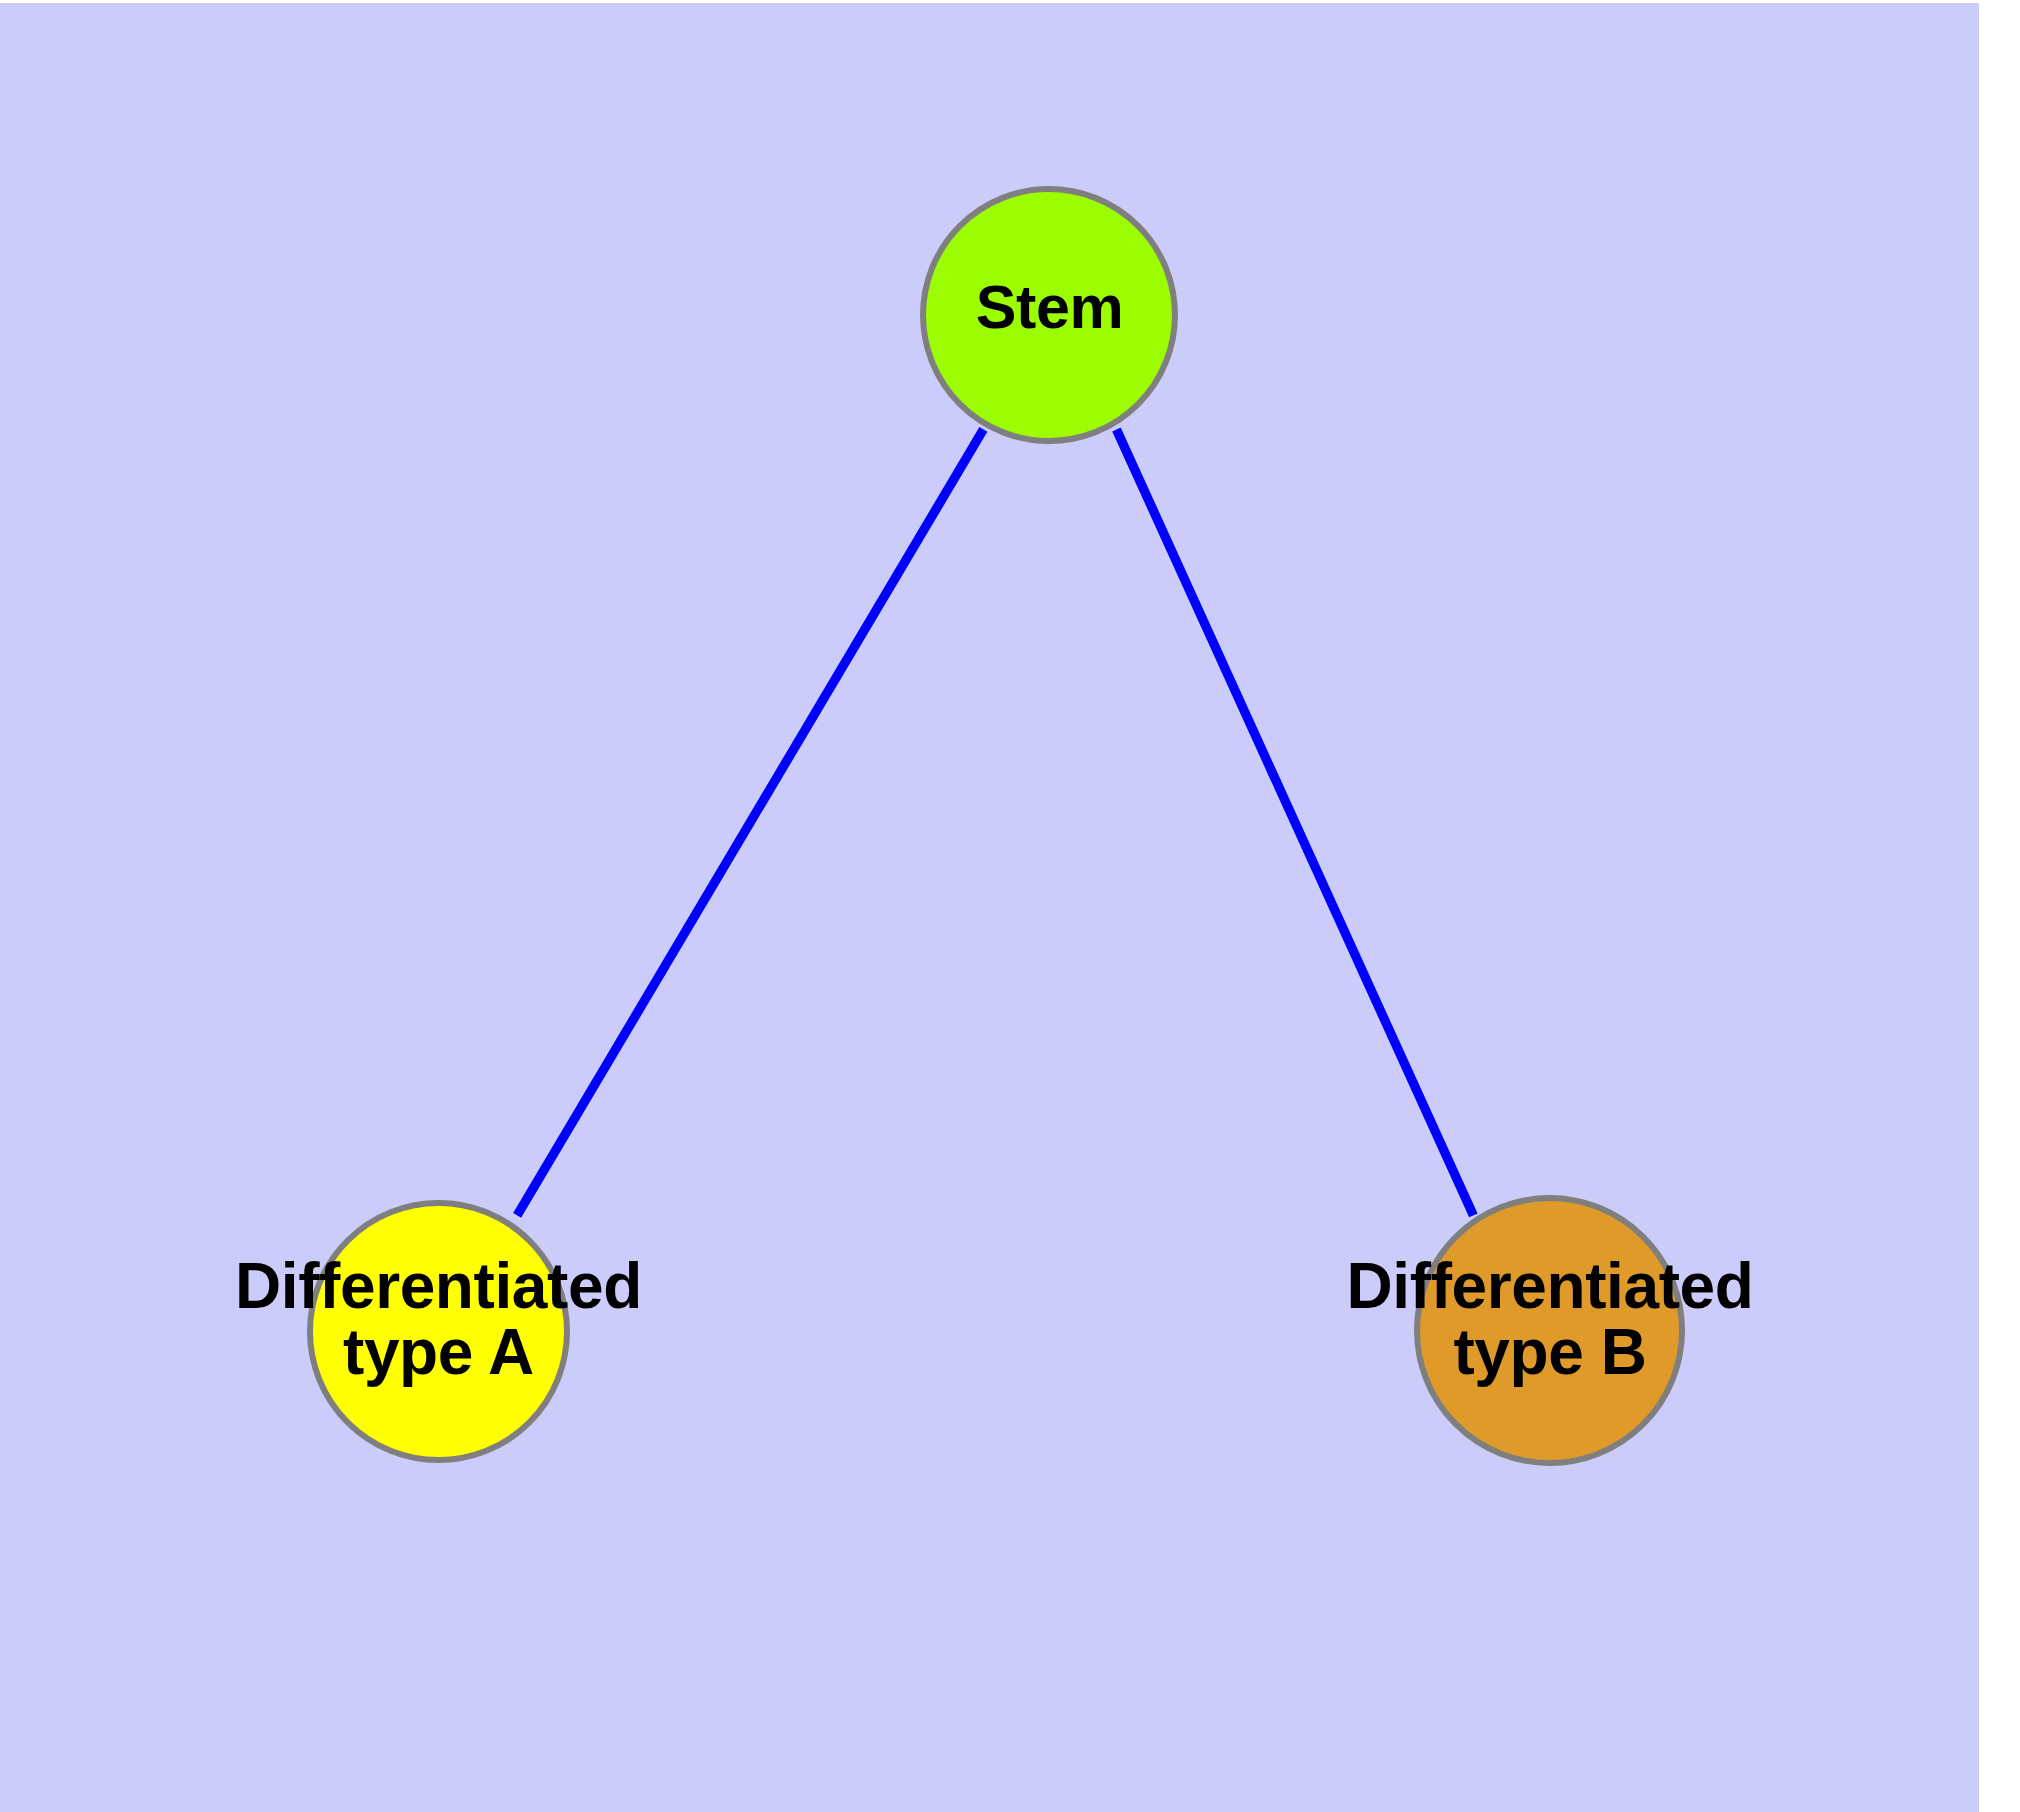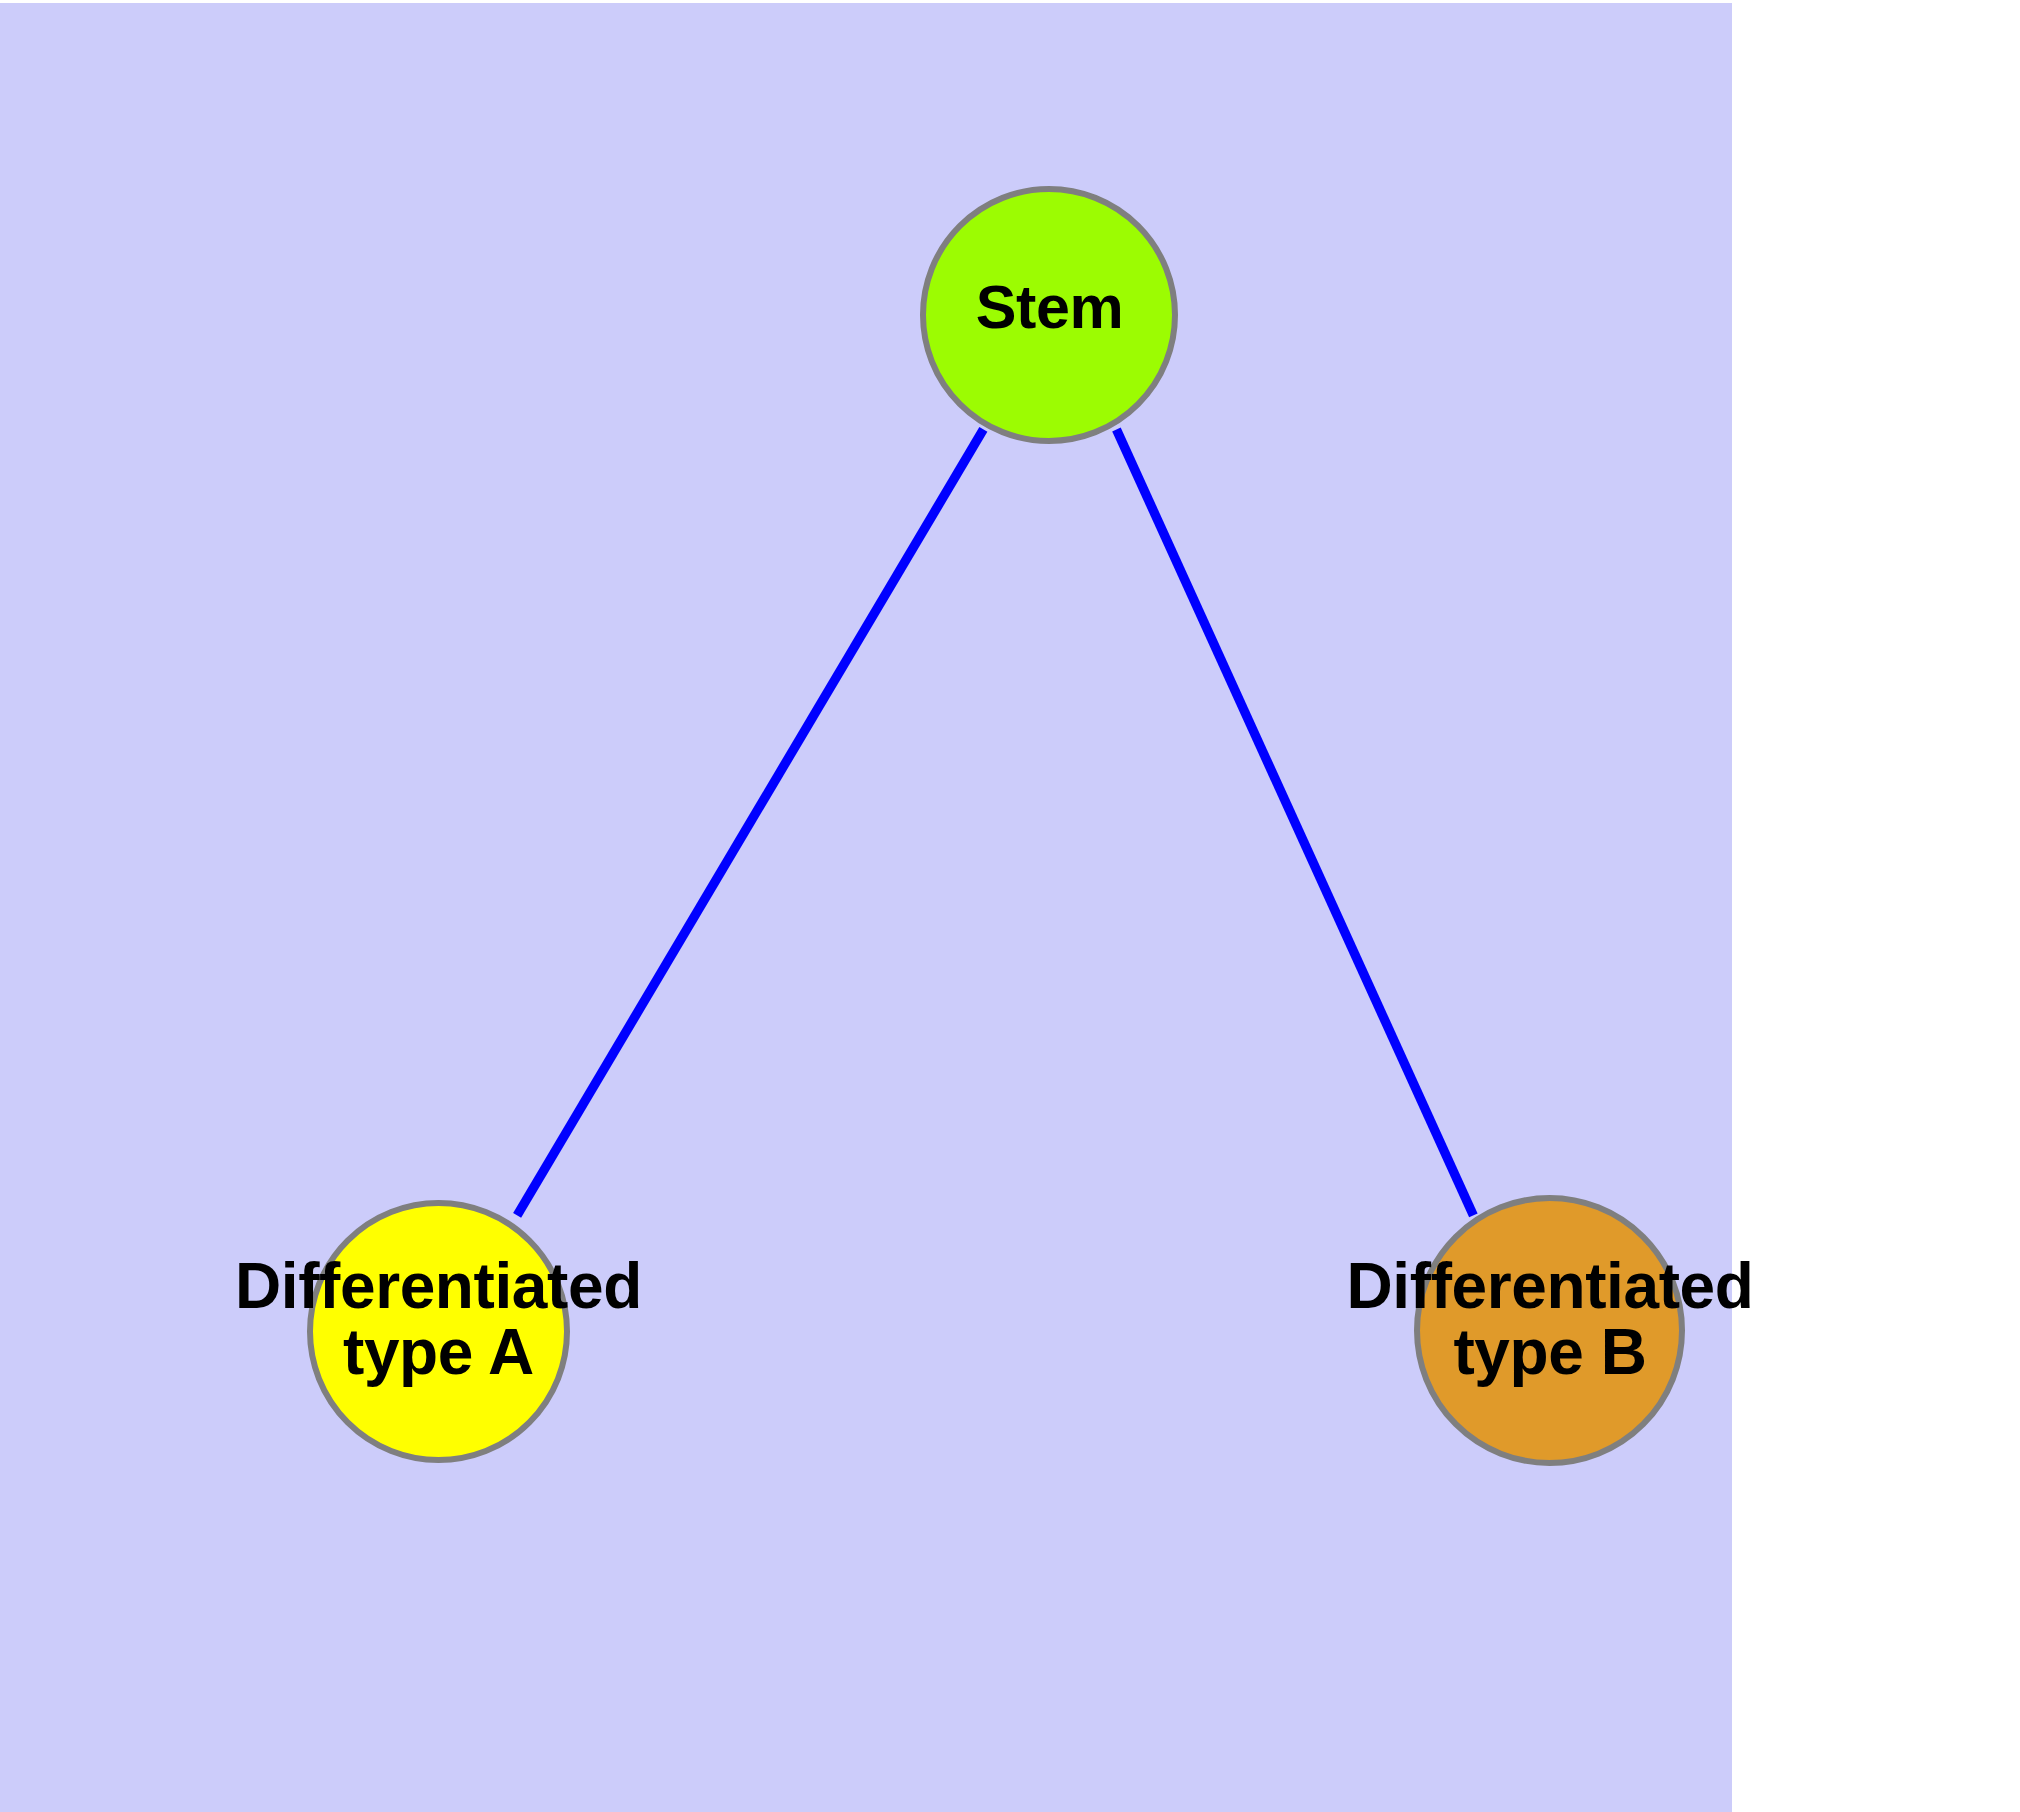--- a/index.html
+++ b/index.html
@@ -13,21 +13,21 @@
     width: 2021px;
     height: 1812px;
     overflow: hidden;
     background: #ffffff;
     font-family: "Liberation Sans", "DejaVu Sans", sans-serif;
   }
   #plot-area {
     position: absolute;
     left: 0;
     top: 2.5px;
-    width: 1732px;
+    width: 1979px;
     height: 1810px;
     background: #ccccfa;
   }
   #edge-layer {
     position: absolute;
     left: 0;
     top: 0;
     width: 2021px;
     height: 1810px;
   }

